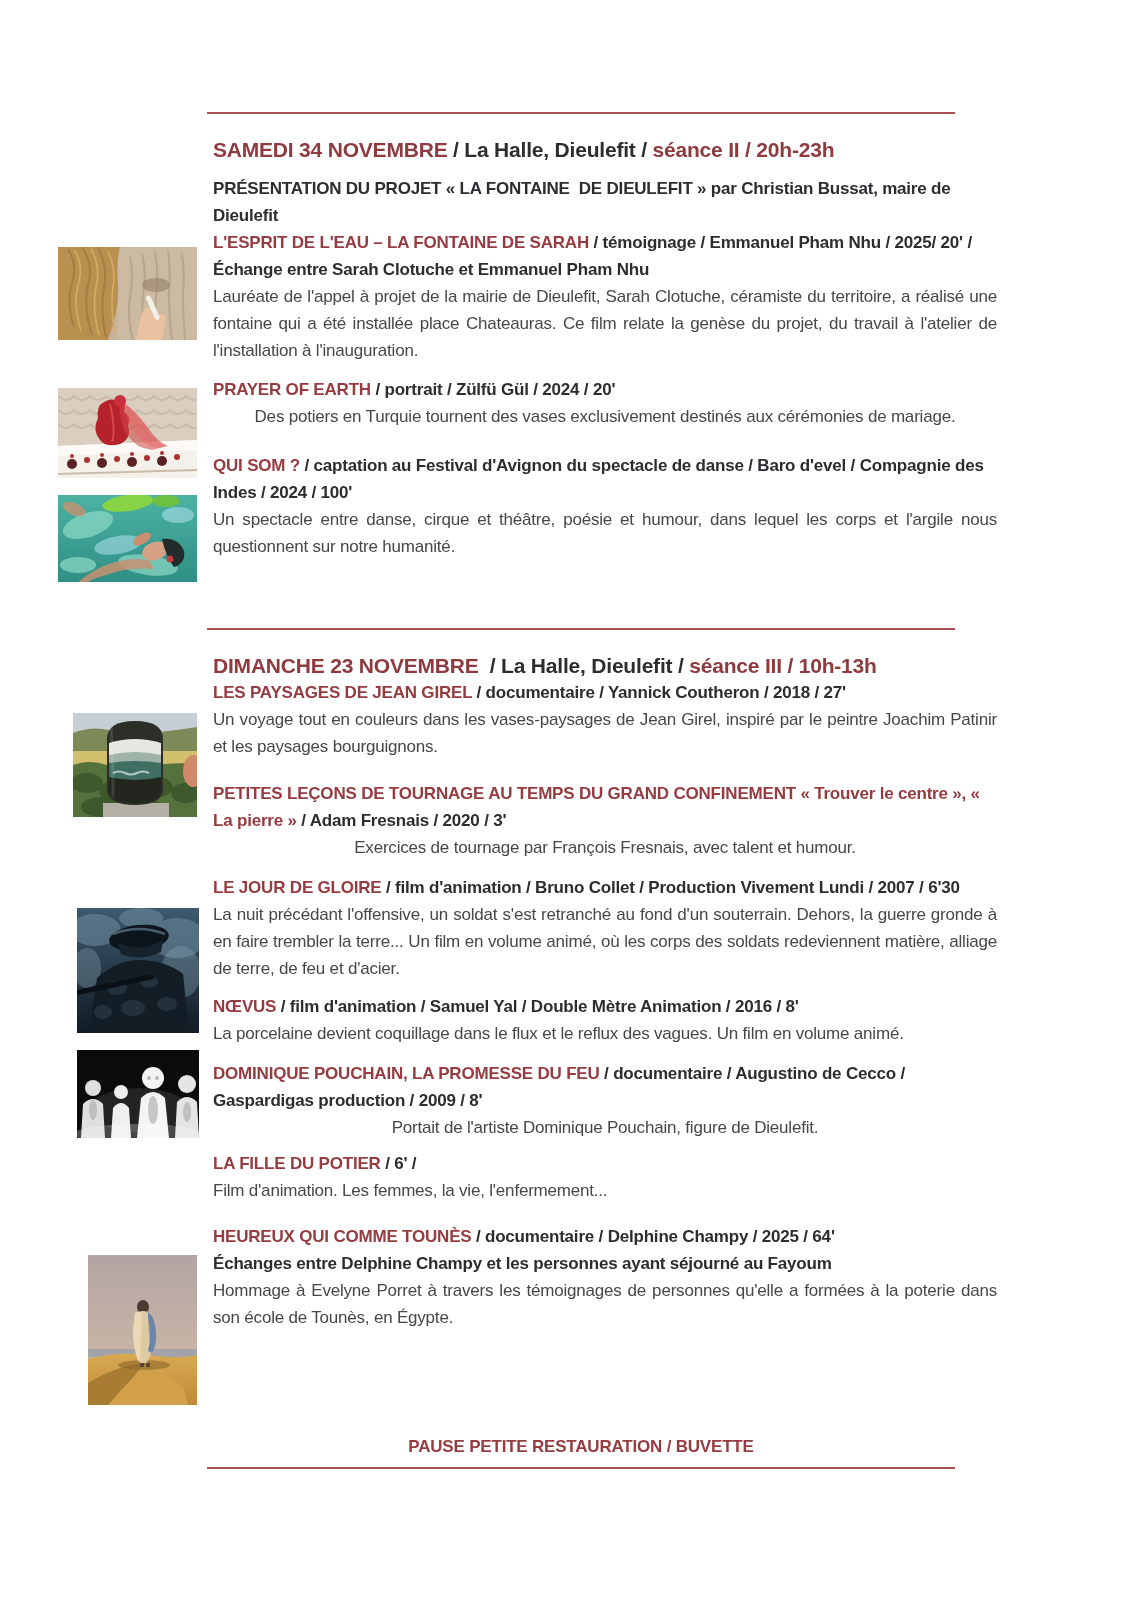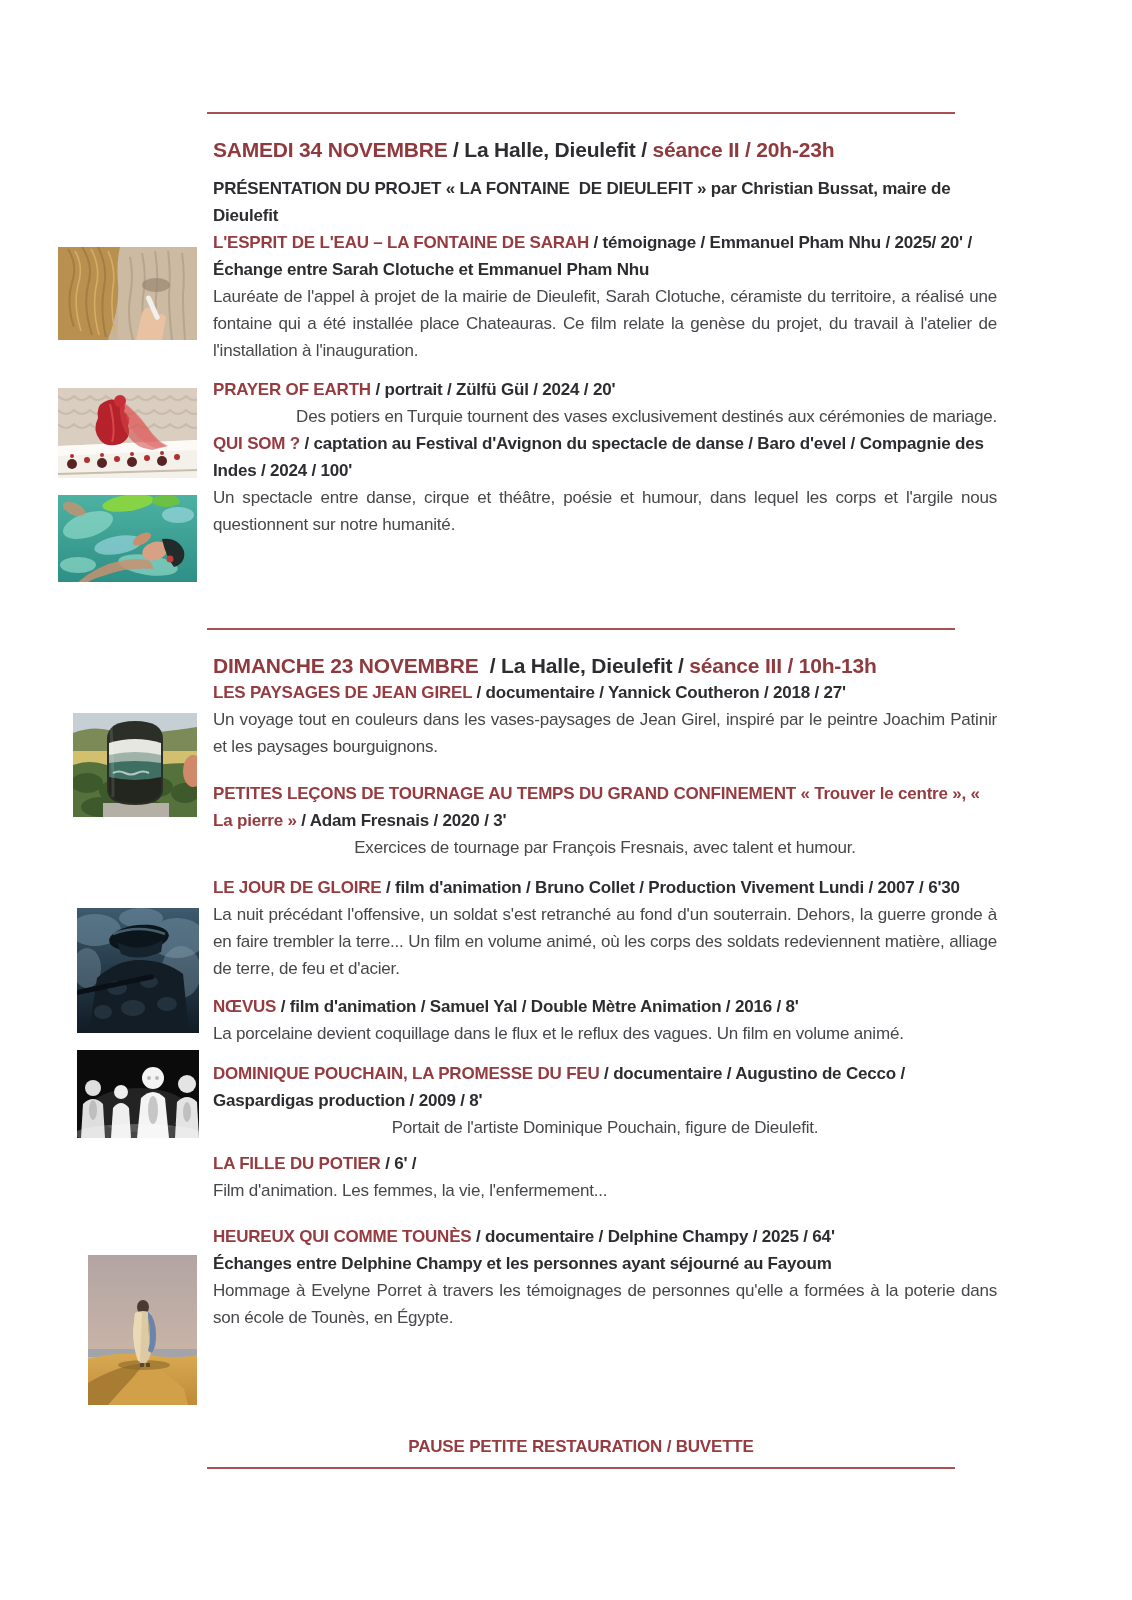--- a/index.html
+++ b/index.html
@@ -267,24 +267,24 @@
         <p class="head"><span class="meta">PRÉSENTATION DU PROJET « LA FONTAINE  DE DIEULEFIT » par Christian Bussat, maire de Dieulefit</span></p>
       </article>
 
       <article class="entry" style="margin-top:0">
         <p class="head"><span class="title">L'ESPRIT DE L'EAU – LA FONTAINE DE SARAH</span><span class="meta"> / témoignage / Emmanuel Pham Nhu / 2025/ 20' / Échange entre Sarah Clotuche et Emmanuel Pham Nhu</span></p>
         <p class="desc">Lauréate de l'appel à projet de la mairie de Dieulefit, Sarah Clotuche, céramiste du territoire, a réalisé une fontaine qui a été installée place Chateauras. Ce film relate la genèse du projet, du travail à l'atelier de l'installation à l'inauguration.</p>
       </article>
 
       <article class="entry" style="margin-top:12px">
         <p class="head"><span class="title">PRAYER OF EARTH</span><span class="meta"> / portrait / Zülfü Gül / 2024 / 20'</span></p>
-        <p class="desc" style="text-align:right">Des potiers en Turquie tournent des vases exclusivement destinés aux cérémonies de mariage.</p>
-      </article>
-
-      <article class="entry" style="">
+        <p class="desc" style="text-align:center">Des potiers en Turquie tournent des vases exclusivement destinés aux cérémonies de mariage.</p>
+      </article>
+
+      <article class="entry" style="margin-top:22px">
         <p class="head"><span class="title">QUI SOM ?</span><span class="meta"> / captation au Festival d'Avignon du spectacle de danse / Baro d'evel / Compagnie des Indes / 2024 / 100'</span></p>
         <p class="desc">Un spectacle entre danse, cirque et théâtre, poésie et humour, dans lequel les corps et l'argile nous questionnent sur notre humanité.</p>
       </article>
     </section>
 
     <section class="section sec-sun">
       <hr class="rule">
       <h1 class="sec-heading"><span class="red">DIMANCHE 23 NOVEMBRE</span><span class="dark">  / La Halle, Dieulefit / </span><span class="red">séance III / 10h-13h</span></h1>
 
       <article class="entry" style="">

